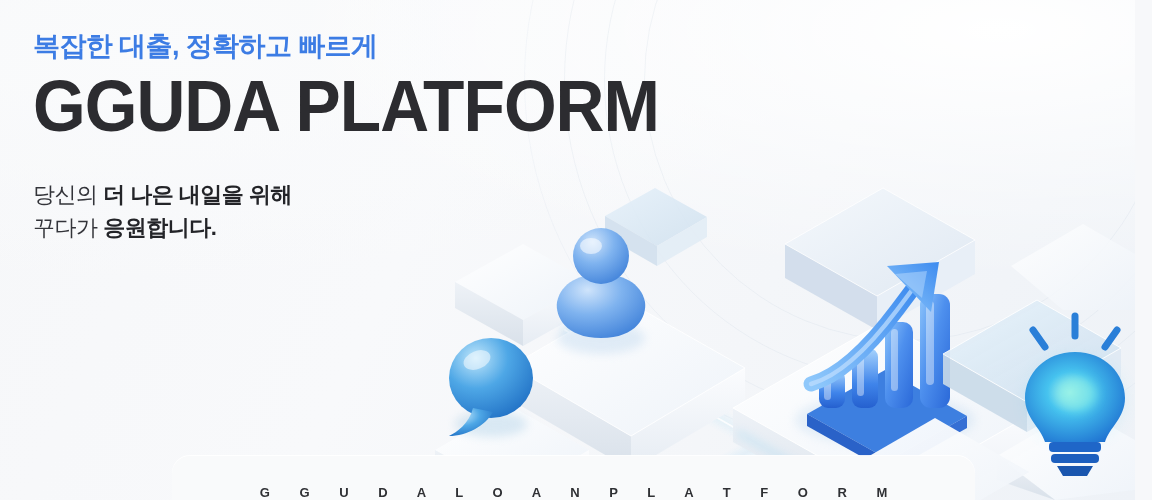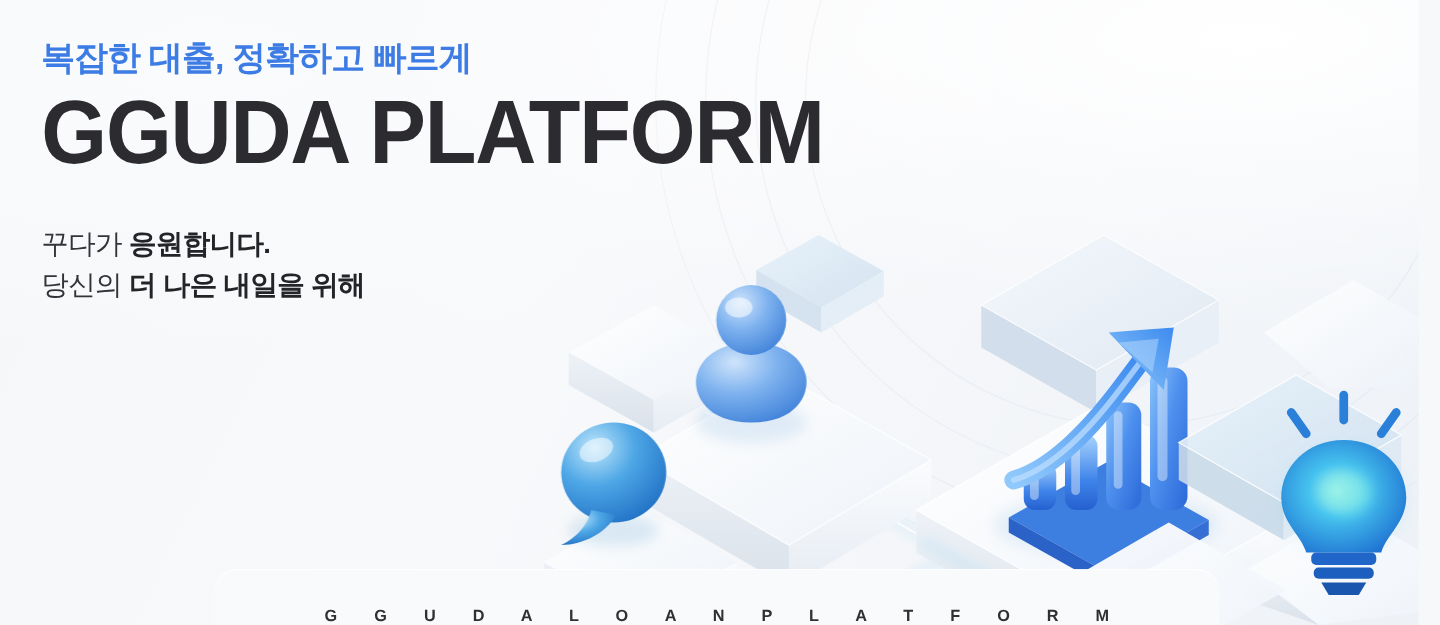--- a/index.html
+++ b/index.html
@@ -66,22 +66,22 @@
     <div class="a1"></div>
       <div class="a2"></div>
       <div class="a3"></div>
       <div class="a4"></div>
   </div>
 
   <div class="copy">
     <p class="tagline">복잡한 대출, 정확하고 빠르게</p>
     <h1 class="title">GGUDA PLATFORM</h1>
     <div class="sub">
+      <span class="sub-line"><span>당신의 </span><b>더 나은 내일을 위해</b></span>
       <span class="sub-line"><span>꾸다가 </span><b>응원합니다.</b></span>
-      <span class="sub-line"><span>당신의 </span><b>더 나은 내일을 위해</b></span>
     </div>
   </div>
 
   <div class="scene">
     <svg viewBox="0 0 720 330" xmlns="http://www.w3.org/2000/svg">
       <defs>
         <linearGradient id="tileTop" x1="0" y1="0" x2="1" y2="1">
           <stop offset="0%" stop-color="#ffffff"></stop>
             <stop offset="100%" stop-color="#eef3f9"></stop>
         </linearGradient>

